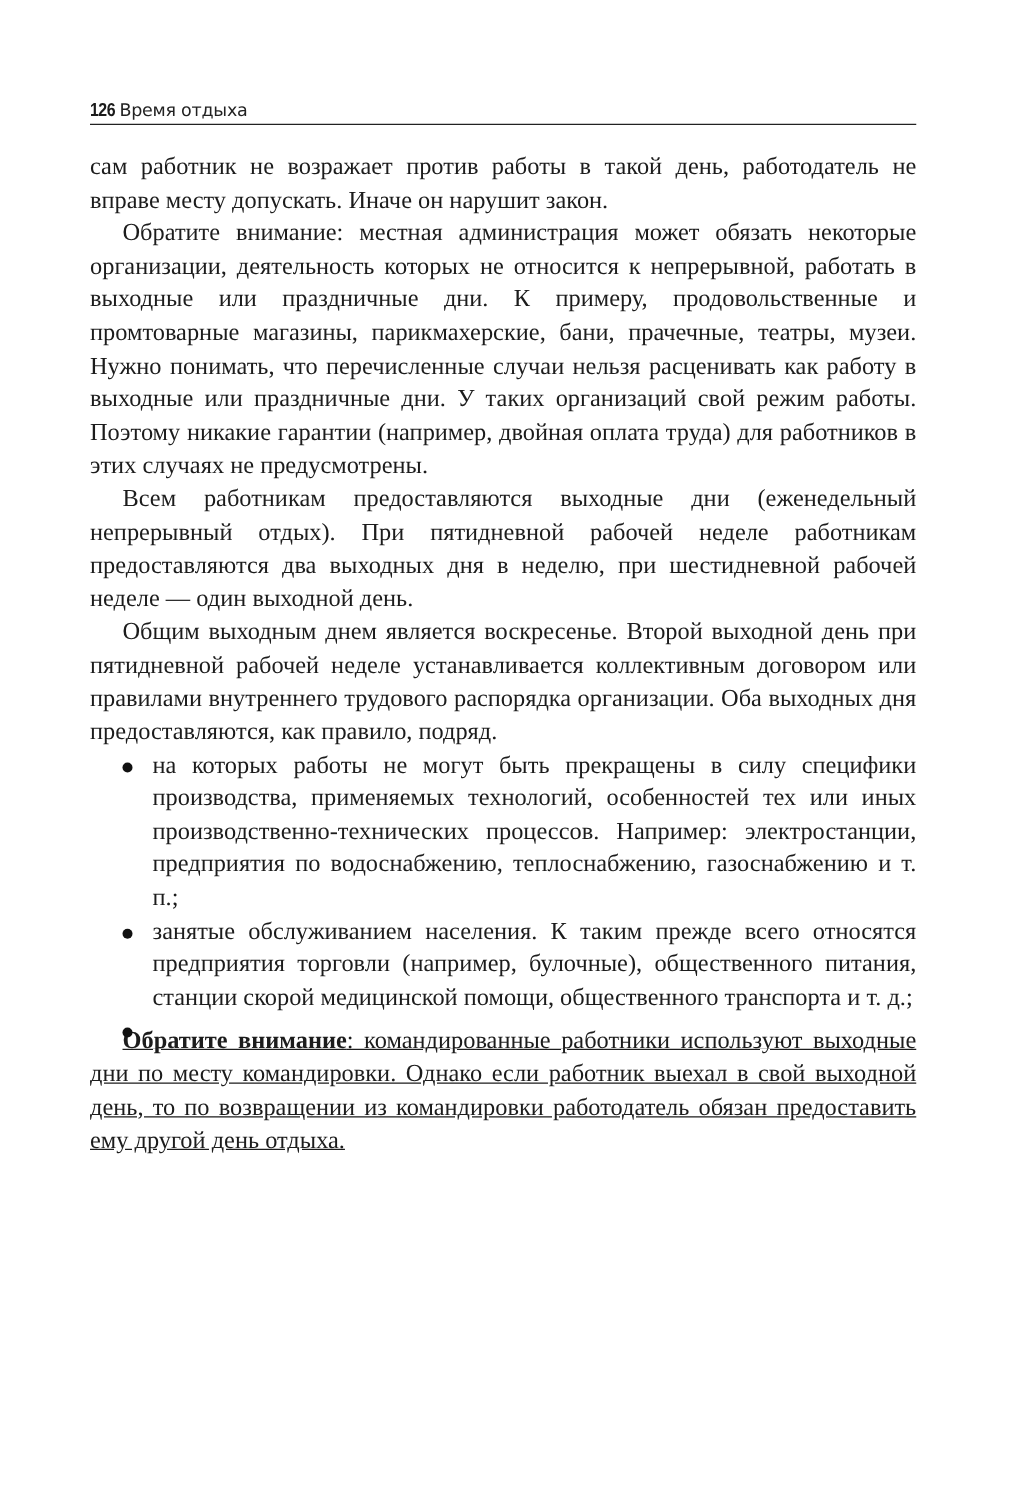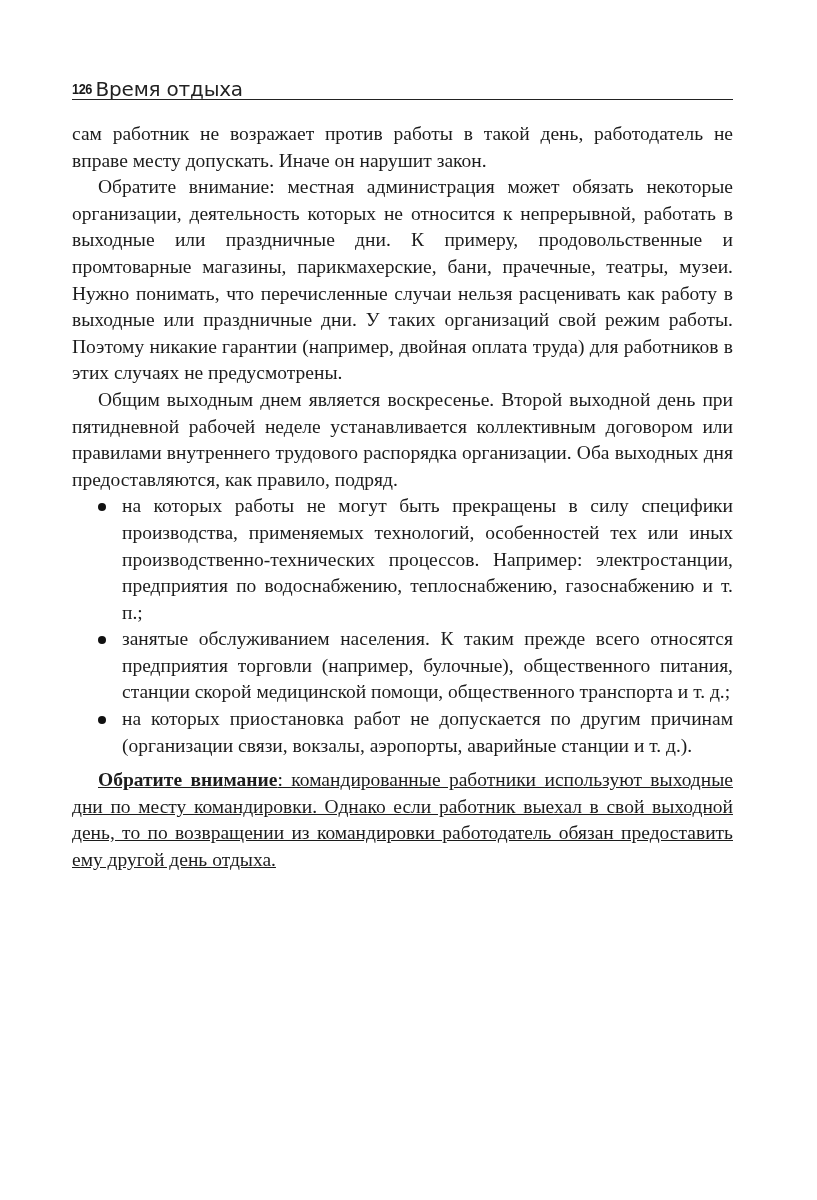--- a/index.html
+++ b/index.html
@@ -31,21 +31,21 @@
       font-family: "Liberation Sans", sans-serif;
       font-weight: bold;
       font-size: 15px;
       letter-spacing: -0.5px;
       transform: scaleX(0.85);
       transform-origin: left bottom;
       line-height: 18px;
     }
     .chapter-title {
       font-family: "DejaVu Sans", sans-serif;
-      font-size: 20px;
+      font-size: 14px;
       line-height: 18px;
       letter-spacing: -0.2px;
       color: #222;
       margin-top: 26px;
     }
     .body {
       margin-top: 21px;
       font-family: "Liberation Serif", serif;
       font-size: 19.5px;
       line-height: 26.6px;
@@ -92,32 +92,32 @@
 
 <div class="page">
   <div class="running-head">
     <span class="page-number">126</span>
     <span class="chapter-title">Время отдыха</span>
   </div>
 
   <div class="body">
     <p class="no-indent">сам работник не возражает против работы в такой день, работодатель не вправе месту допускать. Иначе он нарушит закон.</p>
     <p>Обратите внимание: местная администрация может обязать некоторые организации, деятельность которых не относится к непрерывной, работать в выходные или праздничные дни. К примеру, продовольственные и промтоварные магазины, парикмахерские, бани, прачечные, театры, музеи. Нужно понимать, что перечисленные случаи нельзя расценивать как работу в выходные или праздничные дни. У таких организаций свой режим работы. Поэтому никакие гарантии (например, двойная оплата труда) для работников в этих случаях не предусмотрены.</p>
+    <p>Всем работникам предоставляются выходные дни (еженедельный непрерывный отдых). При пятидневной рабочей неделе работникам предоставляются два выходных дня в неделю, при шестидневной рабочей неделе — один выходной день.</p>
     <p>Общим выходным днем является воскресенье. Второй выходной день при пятидневной рабочей неделе устанавливается коллективным договором или правилами внутреннего трудового распорядка организации. Оба выходных дня предоставляются, как правило, подряд.</p>
 
     <ul>
       <li>
         <span class="bullet"></span>
         <span>на которых работы не могут быть прекращены в силу специфики производства, применяемых технологий, особенностей тех или иных производственно-технических процессов. Например: электростанции, предприятия по водоснабжению, теплоснабжению, газоснабжению и т. п.;</span>
       </li>
       <li>
         <span class="bullet"></span>
         <span>занятые обслуживанием населения. К таким прежде всего относятся предприятия торговли (например, булочные), общественного питания, станции скорой медицинской помощи, общественного транспорта и т. д.;</span>
       </li>
       <li>
         <span class="bullet"></span>
-        <span>на которых приостановка работ не допускается по другим причинам (организации связи, вокзалы, аэропорты, аварийные станции и т. д.).</span>
       </li>
     </ul>
 
     <p class="note"><b>Обратите внимание</b><span>: командированные работники используют выходные дни по месту командировки. Однако если работник выехал в свой выходной день, то по возвращении из командировки работодатель обязан предоставить ему другой день отдыха.</span></p>
   </div>
 </div>
 
 </body></html>

